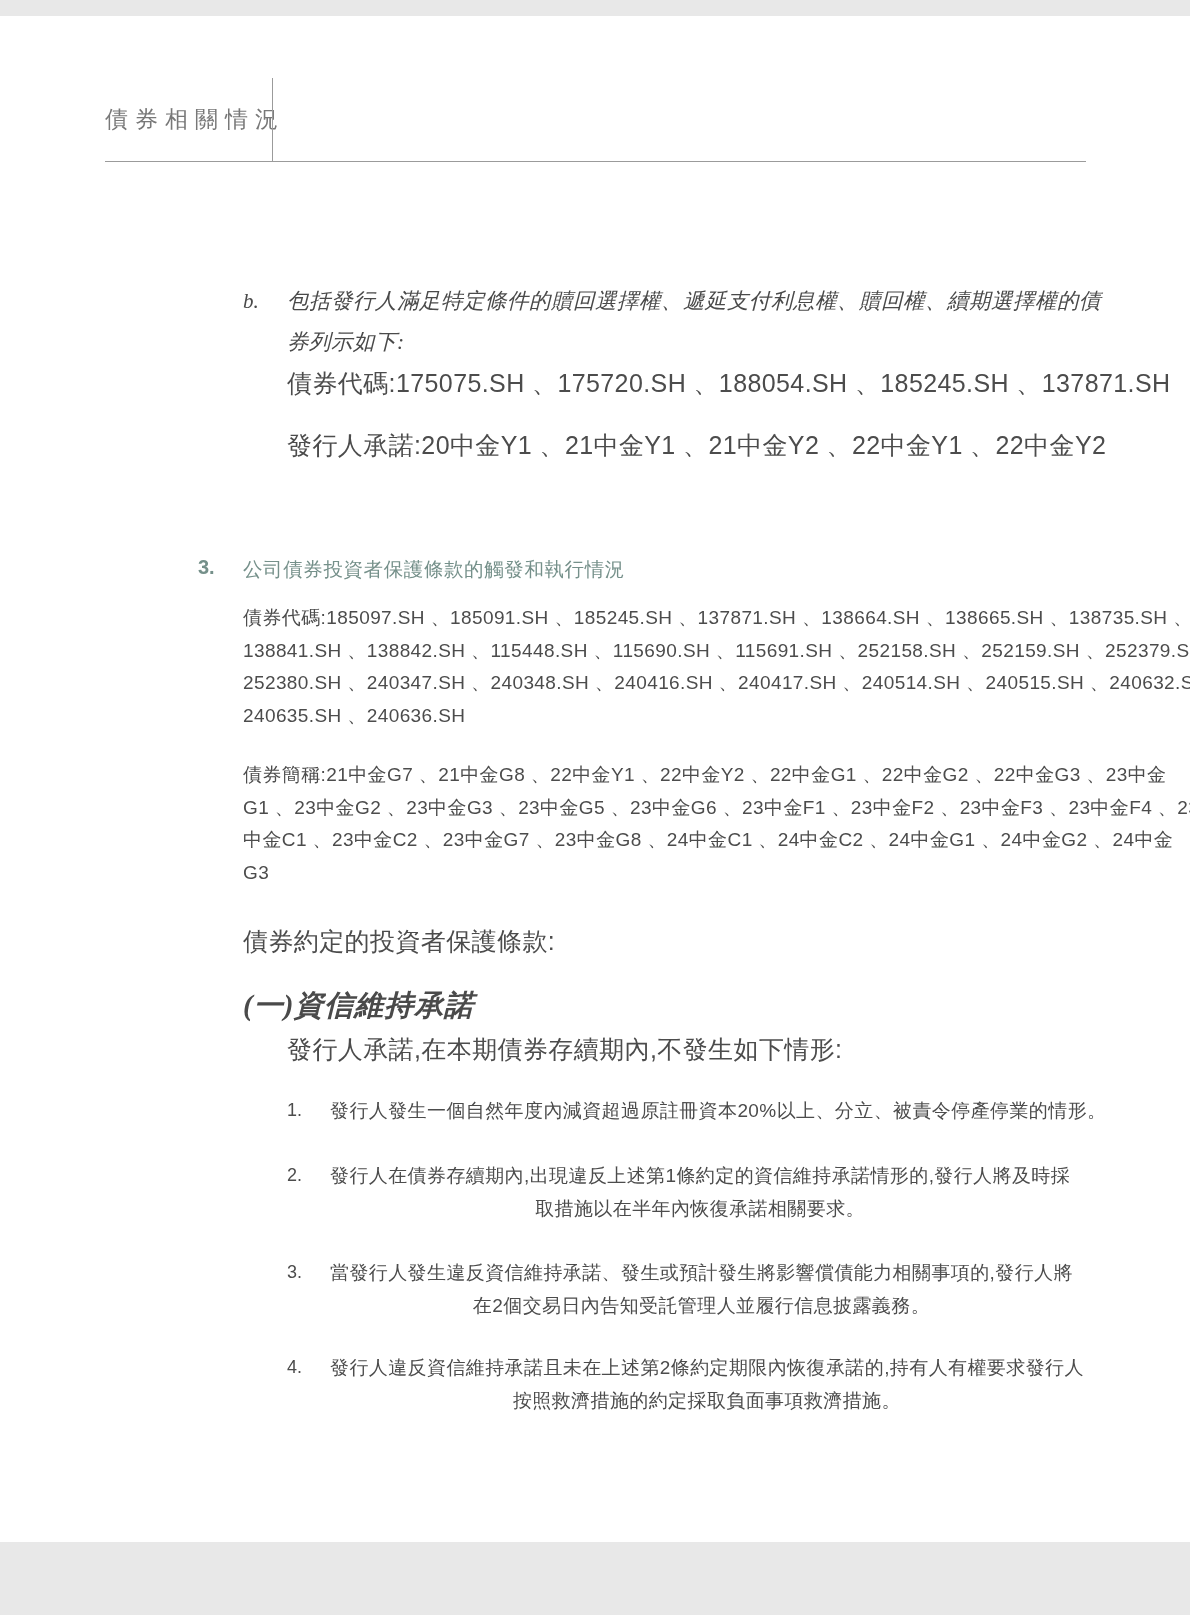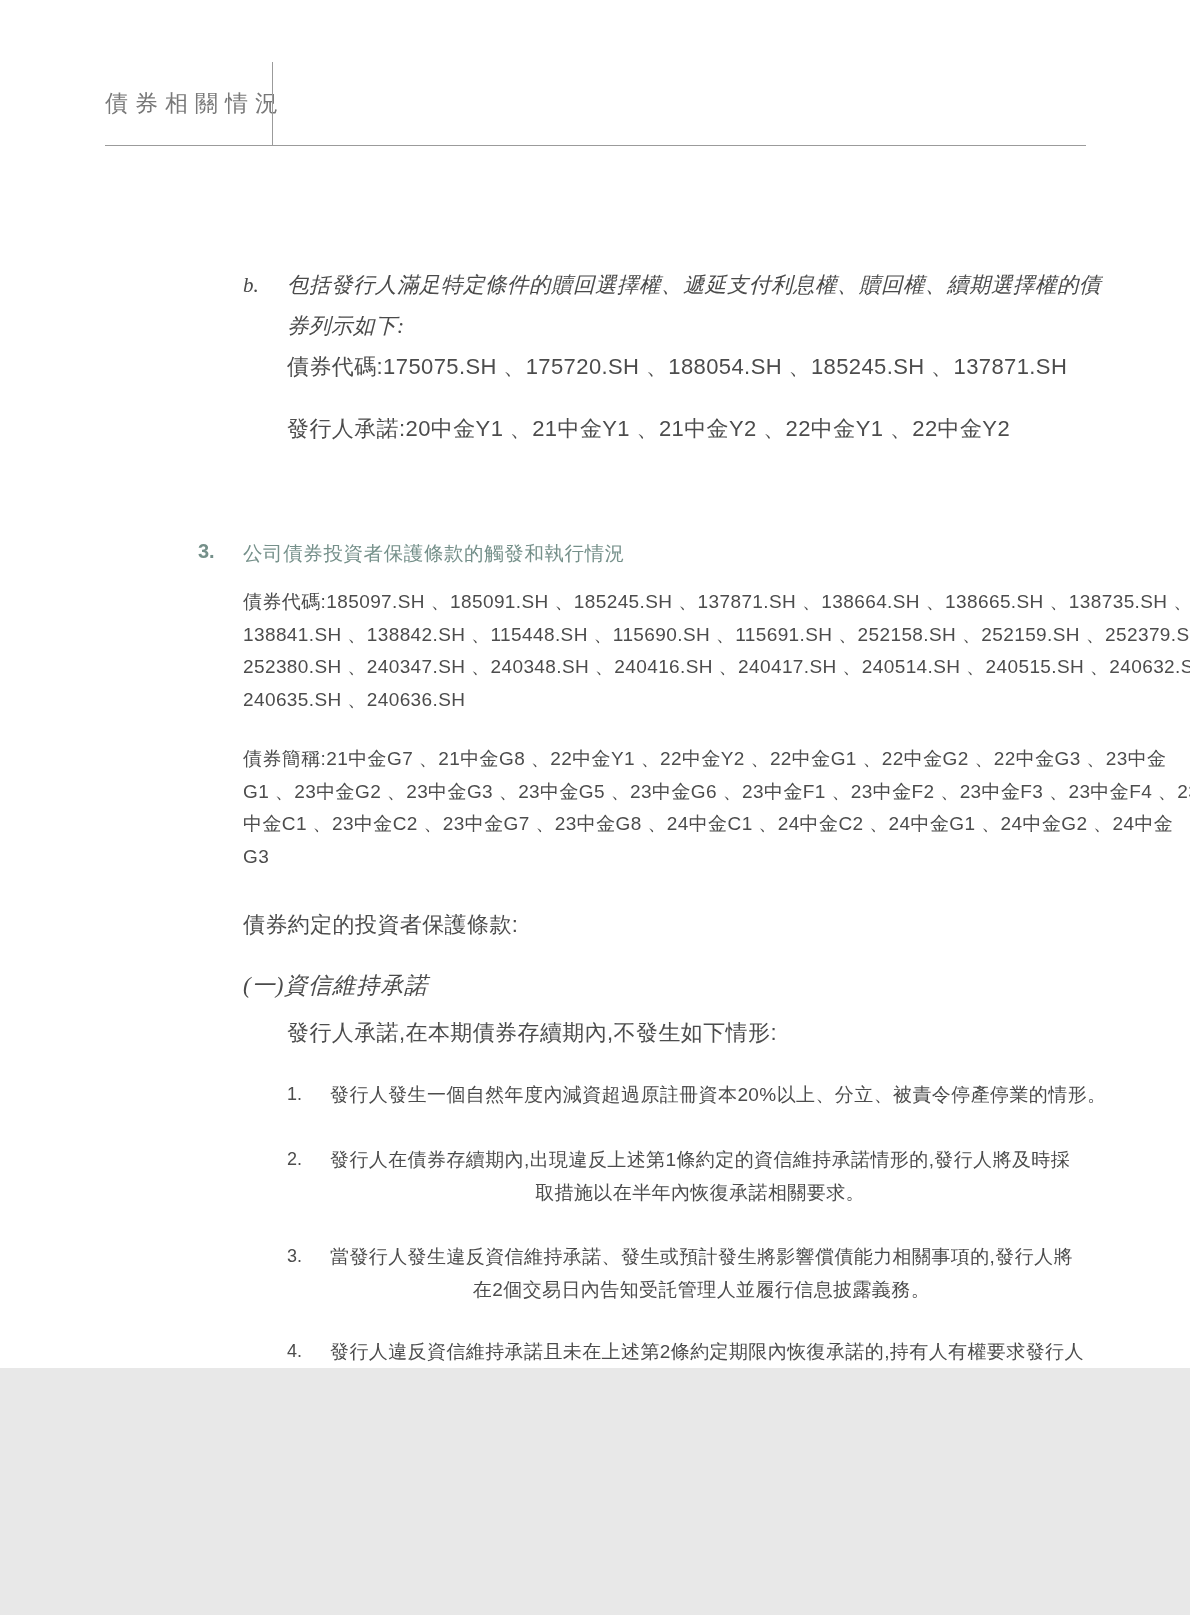--- a/index.html
+++ b/index.html
@@ -1,41 +1,41 @@
 <!DOCTYPE html>
 <html><head>
 <meta charset="utf-8">
 <style>
   html,body{margin:0;padding:0;background:#e8e8e8;}
   .page{
-    position:relative;width:1190px;height:1368px;margin:0 auto;background:#ffffff;
+    position:relative;width:1190px;height:1526px;margin:16px auto;background:#ffffff;
     font-family:"Liberation Sans","DejaVu Sans",sans-serif;color:#424242;
     overflow:hidden;
   }
   .abs{position:absolute;}
   .pre{white-space:pre;}
   .header-title{
     font-family:"Liberation Serif","DejaVu Serif",serif;
     font-size:23px;letter-spacing:7px;color:#787878;
   }
   .vline{width:1px;background:#9b9b9b;}
   .hline{height:1px;background:#9b9b9b;}
   .italic-serif{
     font-family:"Liberation Serif","DejaVu Serif",serif;
     font-style:italic;color:#4a4a4a;
   }
   .b-block{display:flex;align-items:flex-start;}
   .b-marker{width:44px;flex:0 0 44px;font-size:21px;line-height:41px;}
   .b-text{font-size:21.5px;line-height:41px;letter-spacing:0.5px;}
-  .body-line{font-size:22px;line-height:30px;letter-spacing:0.4px;color:#4c4c4c;}
+  .body-line{font-size:25px;line-height:30px;letter-spacing:0.4px;color:#4c4c4c;}
   .para{font-size:19px;line-height:32.5px;letter-spacing:0.4px;color:#4c4c4c;}
   .sec3{display:flex;}
   .sec3-num{width:45px;flex:0 0 45px;font-weight:bold;font-size:20px;}
   .sec3-title{font-weight:normal;font-size:19.5px;letter-spacing:0.6px;}
-  .sub-title{font-size:23px;font-weight:normal;letter-spacing:1px;}
+  .sub-title{font-size:29px;font-weight:bold;letter-spacing:1px;}
   .item{display:flex;}
   .item-num{width:43px;flex:0 0 43px;font-size:18px;line-height:33px;color:#4c4c4c;}
   .item-text{font-size:19px;line-height:33px;letter-spacing:0.4px;color:#4c4c4c;text-align:center;}
   .page-num{
     font-family:Liberation Sans, sans-serif;
     font-size:21px;color:#4f4f4f;
   }
 </style>
 </head>
 <body>

